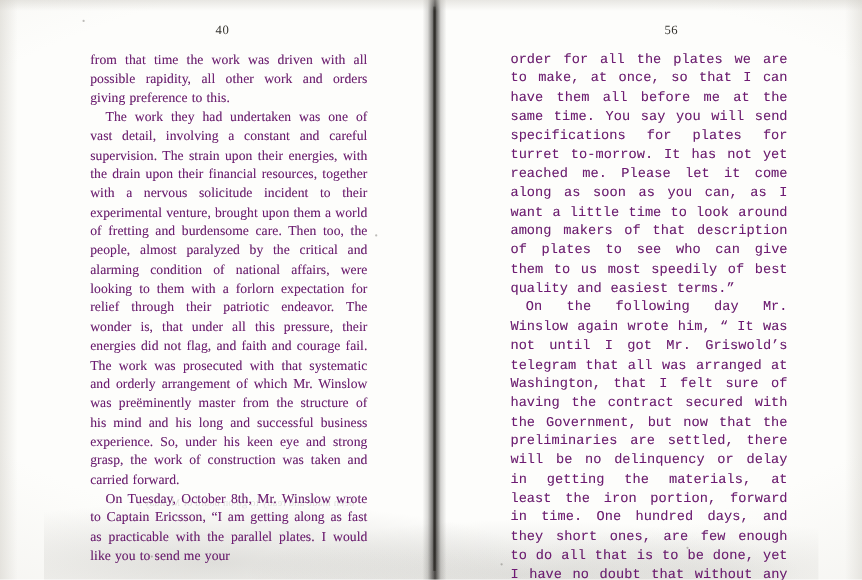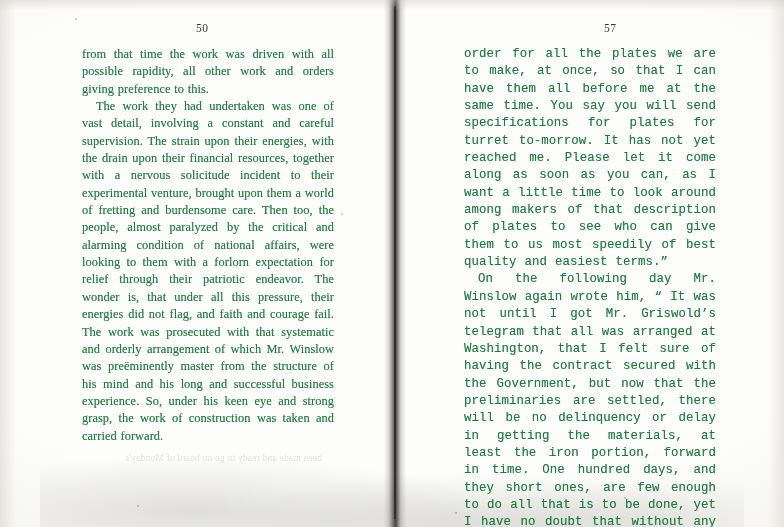--- a/index.html
+++ b/index.html
@@ -105,21 +105,21 @@
     letter-spacing: .5px;
   }
   .folio-left  { left: 196px; }
   .folio-right { left: 198px; }
 
   .col {
     position: absolute;
     top: 46px;
     font-size: 12.4px;
     line-height: 17.35px;
-    color: #15803d;
+    color: #701a75;
     text-align: justify;
     text-justify: inter-word;
     letter-spacing: .05px;
     word-spacing: .6px;
   }
   .col-left  { left: 82px;  width: 252px; }
   .col-right { left: 58px;  width: 252px; font-family: Liberation Mono, monospace; }
 
   .col p {
     margin: 0;
@@ -165,33 +165,34 @@
 </head>
 <body>
 
 <div class="scan">
 
   <div class="edge-top"></div>
   <div class="edge-left"></div>
   <div class="edge-right"></div>
 
   <div class="page page-left">
-    <div class="folio folio-left">50</div>
+    <div class="folio folio-left">40</div>
     <div class="col col-left">
       <p class="noindent">from that time the work was driven with all possible rapidity, all other work and orders giving preference to this.</p>
       <p>The work they had undertaken was one of vast detail, involving a constant and careful supervision. The strain upon their energies, with the drain upon their financial resources, together with a nervous solicitude incident to their experimental venture, brought upon them a world of fretting and burdensome care. Then too, the people, almost paralyzed by the critical and alarming condition of national affairs, were looking to them with a forlorn expectation for relief through their patriotic endeavor. The wonder is, that under all this pressure, their energies did not flag, and faith and courage fail. The work was prosecuted with that systematic and orderly arrangement of which Mr. Winslow was preëminently master from the structure of his mind and his long and successful business experience. So, under his keen eye and strong grasp, the work of construction was taken and carried forward.</p>
+      <p>On Tuesday, October 8th, Mr. Winslow wrote to Captain Ericsson, “I am getting along as fast as practicable with the parallel plates. I would like you to send me your</p>
     </div>
   </div>
 
   <div class="gutter">
     <div class="gutter-line"></div>
   </div>
 
   <div class="page page-right">
-    <div class="folio folio-right">57</div>
+    <div class="folio folio-right">56</div>
     <div class="col col-right">
       <p class="noindent">order for all the plates we are to make, at once, so that I can have them all before me at the same time. You say you will send specifications for plates for turret to-morrow. It has not yet reached me. Please let it come along as soon as you can, as I want a little time to look around among makers of that description of plates to see who can give them to us most speedily of best quality and easiest terms.”</p>
       <p>On the following day Mr. Winslow again wrote him, “ It was not until I got Mr. Griswold’s telegram that all was arranged at Washington, that I felt sure of having the contract secured with the Government, but now that the preliminaries are settled, there will be no delinquency or delay in getting the materials, at least the iron portion, forward in time. One hundred days, and they short ones, are few enough to do all that is to be done, yet I have no doubt that without any unforeseen mishap or embarrassment it may be accomplished within the time.”</p>
     </div>
   </div>
 
   <div class="showthrough">been made and ready to go on board of Monday's</div>
   <div class="bottom-smudge"></div>
 
   <div class="speck" style="left:75px;  top:18px;  width:2px; height:2px;"></div>

